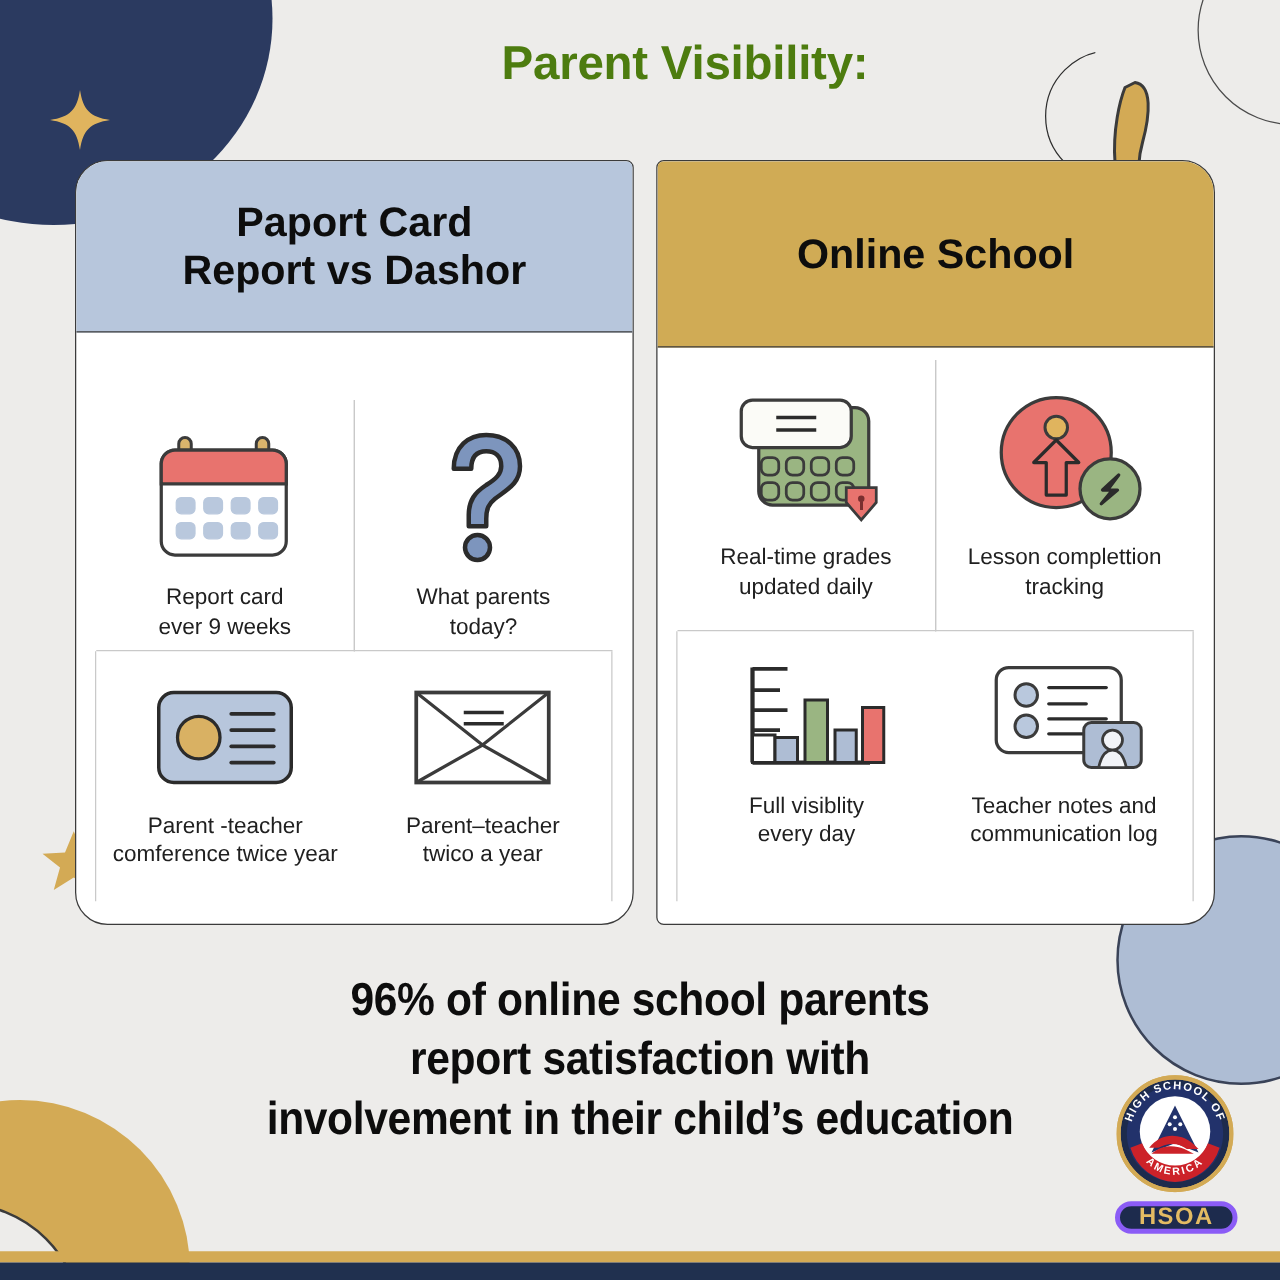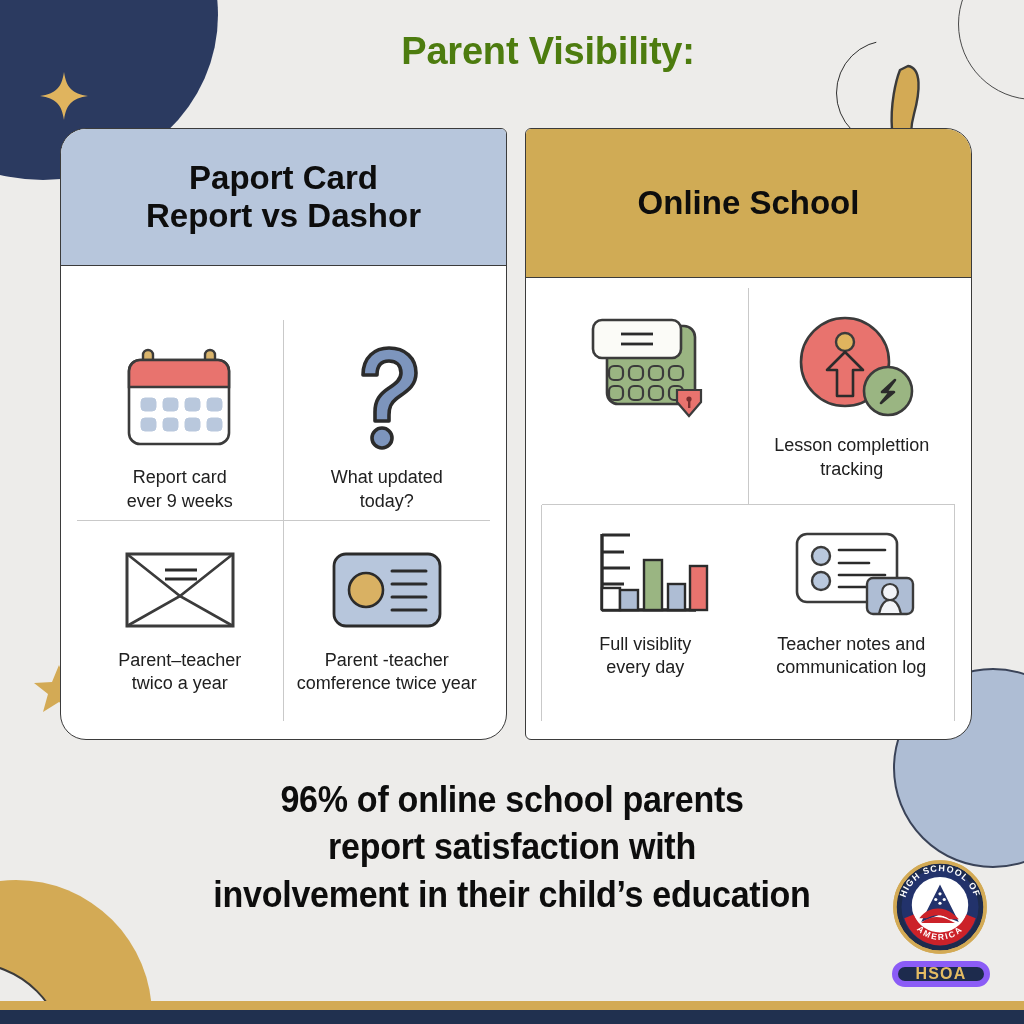--- a/index.html
+++ b/index.html
@@ -200,24 +200,24 @@
   .logo-wrap {
     position: absolute;
     left: 893px; top: 860px;
     width: 100px;
   }
   .logo-badge { width: 94px; height: 94px; display: block; }
   .logo-pill {
     margin: 7px 0 12px -1px;
     width: 98px; height: 26px;
     background: #1d2b4d;
-    border: 6px solid #8b5cf6;
+    border: 4px solid #8b5cf6;
     border-radius: 14px;
     color: #e3bb63;
-    font-size: 16px;
+    font-size: 19px;
     font-weight: bold;
     letter-spacing: 1.2px;
     display: flex;
     align-items: center;
     justify-content: center;
     box-sizing: border-box;
   }
 </style>
 </head>
 <body>
@@ -284,53 +284,53 @@
 ever 9 weeks</div>
         </div>
 
         <div class="cell c1">
           <div class="icon-slot">
             <svg width="96" height="112" viewBox="0 0 96 112">
               <path d="M24 33 C24 15 36 6 50 6 C66 6 77 16 77 31 C77 45 66 50 57 57 C52 61 50 65 50 73 L50 79 L36 79 L36 70 C36 58 41 52 50 46 C58 41 62 37 62 31 C62 23 57 19 50 19 C42 19 38 24 38 33 Z" fill="#7d95bd" stroke="#2b2b2b" stroke-width="3.6" stroke-linejoin="round"></path>
               <circle cx="43" cy="96" r="10" fill="#7d95bd" stroke="#2b2b2b" stroke-width="3.6"></circle>
             </svg>
           </div>
-          <div class="cell-caption">What updated
+          <div class="cell-caption">What parents
 today?</div>
-        </div>
-
-        <div class="cell c2">
-          <div class="icon-slot">
-            <svg width="130" height="92" viewBox="0 0 130 92">
-              <rect x="12" y="10" width="106" height="72" fill="#ffffff" stroke="#3b3b3b" stroke-width="3"></rect>
-              <path d="M12 10 L65 52 L118 10" fill="none" stroke="#3b3b3b" stroke-width="2.6"></path>
-              <path d="M12 82 L65 52 L118 82" fill="none" stroke="#3b3b3b" stroke-width="2.6"></path>
-              <line x1="50" y1="26" x2="82" y2="26" stroke="#2b2b2b" stroke-width="2.8"></line>
-              <line x1="50" y1="35" x2="82" y2="35" stroke="#2b2b2b" stroke-width="2.8"></line>
-            </svg>
-          </div>
-          <div class="cell-caption">Parent–teacher
-twico a year</div>
         </div>
 
         <div class="cell c3">
           <div class="icon-slot">
             <svg width="130" height="92" viewBox="0 0 130 92">
               <rect x="12" y="10" width="106" height="72" rx="12" fill="#b7c6dc" stroke="#2b2b2b" stroke-width="2.8"></rect>
               <circle cx="44" cy="46" r="17" fill="#d9b163" stroke="#2b2b2b" stroke-width="2.6"></circle>
               <g stroke="#2b2b2b" stroke-width="3" stroke-linecap="round">
                 <line x1="70" y1="27" x2="104" y2="27"></line>
                 <line x1="70" y1="40" x2="104" y2="40"></line>
                 <line x1="70" y1="53" x2="104" y2="53"></line>
                 <line x1="70" y1="66" x2="104" y2="66"></line>
               </g>
             </svg>
           </div>
           <div class="cell-caption">Parent -teacher
 comference twice year</div>
+        </div>
+
+        <div class="cell c2">
+          <div class="icon-slot">
+            <svg width="130" height="92" viewBox="0 0 130 92">
+              <rect x="12" y="10" width="106" height="72" fill="#ffffff" stroke="#3b3b3b" stroke-width="3"></rect>
+              <path d="M12 10 L65 52 L118 10" fill="none" stroke="#3b3b3b" stroke-width="2.6"></path>
+              <path d="M12 82 L65 52 L118 82" fill="none" stroke="#3b3b3b" stroke-width="2.6"></path>
+              <line x1="50" y1="26" x2="82" y2="26" stroke="#2b2b2b" stroke-width="2.8"></line>
+              <line x1="50" y1="35" x2="82" y2="35" stroke="#2b2b2b" stroke-width="2.8"></line>
+            </svg>
+          </div>
+          <div class="cell-caption">Parent–teacher
+twico a year</div>
         </div>
 
       </div>
     </div>
 
     <div class="card right">
       <div class="card-header">
         <div>Online School</div>
       </div>
       <div class="card-body">
@@ -350,20 +350,22 @@
                 <rect x="32" y="74" width="14" height="14" rx="5"></rect>
                 <rect x="52" y="74" width="14" height="14" rx="5"></rect>
                 <rect x="72" y="74" width="14" height="14" rx="5"></rect>
                 <rect x="92" y="74" width="14" height="14" rx="5"></rect>
               </g>
               <path d="M100 78 h24 v12 l-12 14 l-12 -14 z" fill="#e8736e" stroke="#3b3b3b" stroke-width="2.2"></path>
               <circle cx="112" cy="87" r="2.6" fill="#7a2f2f"></circle>
               <rect x="111" y="89" width="2.4" height="7" fill="#7a2f2f"></rect>
             </svg>
           </div>
+          <div class="cell-caption">Real-time grades
+updated daily</div>
         </div>
 
         <div class="cell c1">
           <div class="icon-slot">
             <svg width="130" height="108" viewBox="0 0 130 108">
               <circle cx="58" cy="50" r="44" fill="#e8736e" stroke="#3b3b3b" stroke-width="2.6"></circle>
               <circle cx="58" cy="30" r="9" fill="#e0b45e" stroke="#3b3b3b" stroke-width="2.4"></circle>
               <path d="M58 40 L76 58 L66 58 L66 84 L50 84 L50 58 L40 58 Z" fill="#e8736e" stroke="#2b2b2b" stroke-width="2.6" stroke-linejoin="round"></path>
               <circle cx="101" cy="79" r="24" fill="#9ab582" stroke="#3b3b3b" stroke-width="2.6"></circle>
               <path d="M108 68 L95 80 L103 80 L94 91 L107 80 L99 80 Z" fill="none" stroke="#2b2b2b" stroke-width="2.6" stroke-linejoin="round"></path>

